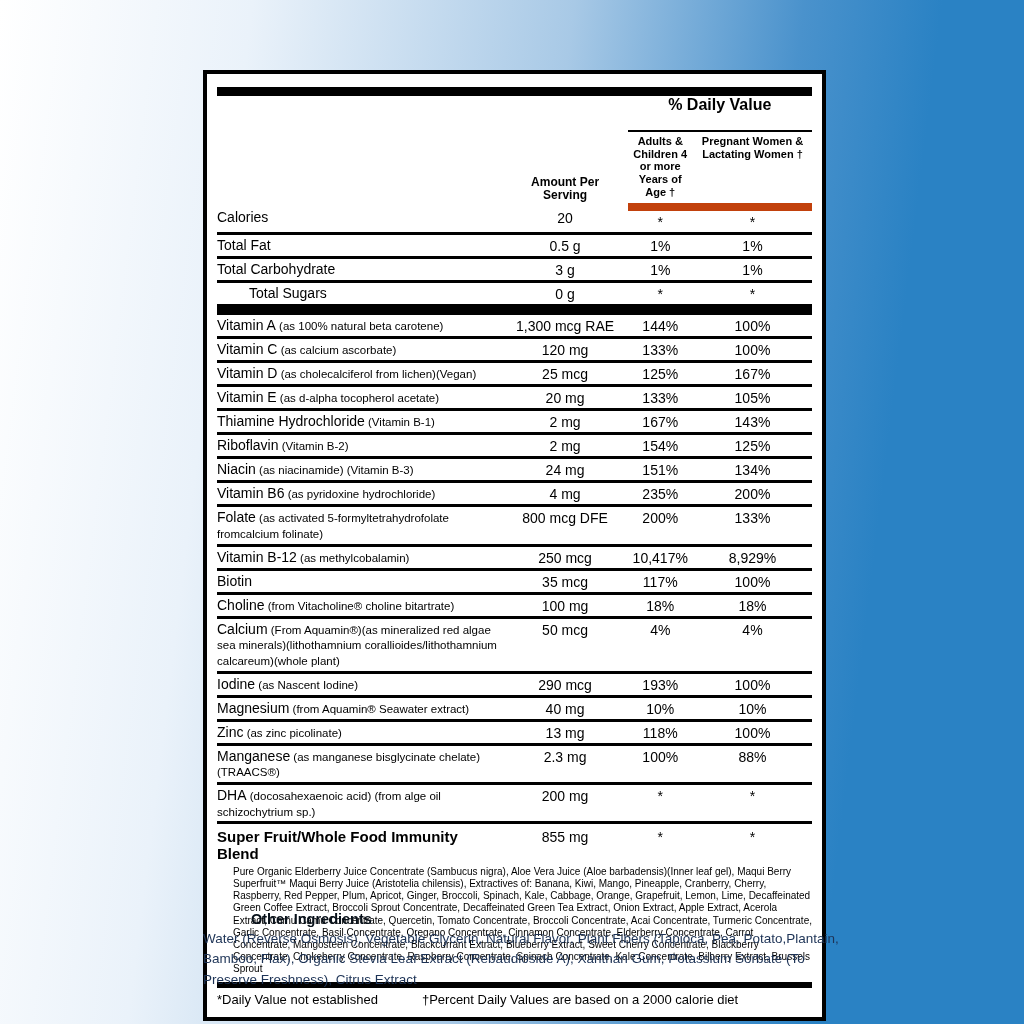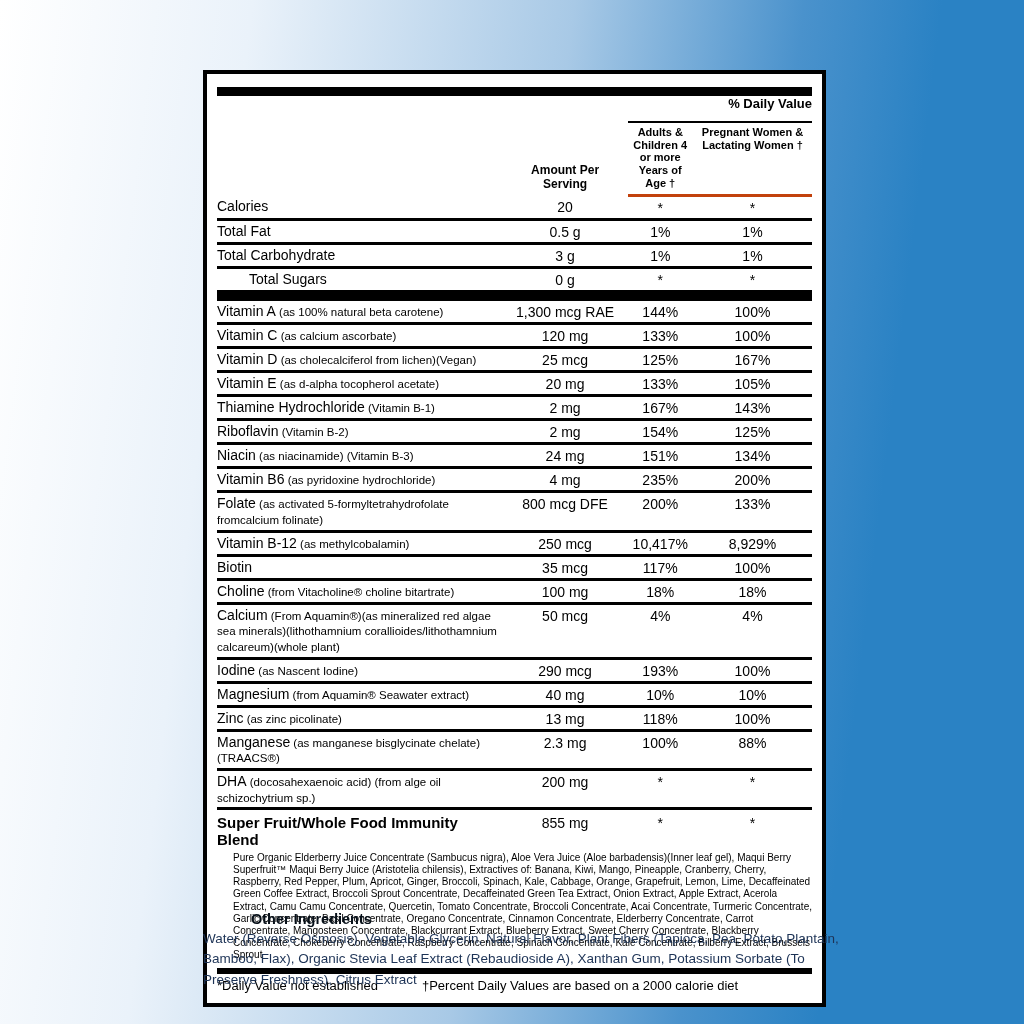--- a/index.html
+++ b/index.html
@@ -32,28 +32,28 @@
   table.facts { width: 100%; border-collapse: collapse; table-layout: fixed; }
   col.c-name { width: 48%; } col.c-amt { width: 21%; }
   col.c-ad { width: 11%; } col.c-pr { width: 20%; }
 
   thead td { vertical-align: bottom; }
   .amt-head {
     font-size: 12px; font-weight: bold; text-align: center;
     line-height: 1.15; padding: 6px 14px 4px 14px;
   }
   .dv-head {
-    font-size: 13px; font-weight: bold; text-align: right;
-    border-bottom: 2px solid #000; padding-bottom: 10px;
+    font-size: 16px; font-weight: bold; text-align: center;
+    border-bottom: 2px solid #000; padding-bottom: 16px;
   }
   .sub-head {
     font-size: 11px; font-weight: bold; text-align: center;
     line-height: 1.15; padding: 3px 2px 5px 2px; vertical-align: top;
   }
-  tr.head-bottom td { border-bottom: 3px solid #c2410c; }
+  tr.head-bottom td { border-bottom: 8px solid #c2410c; }
 
   tbody td { border-bottom: 3px solid #000; padding: 3px 0 2px 0; vertical-align: top; }
   tr.bar-row td { border-bottom: none; padding: 0; }
   tr.bar-row .thick-bar { margin-top: 0; height: 8px; }
   td.cell-name { font-size: 14px; line-height: 1.12; padding-right: 4px; }
   td.cell-name .detail { font-size: 11.5px; }
   td.cell-name.indent { padding-left: 32px; }
   td.cell-amt { text-align: center; font-size: 14px; margin-top: 42px; }
   td.cell-pct { text-align: center; font-size: 14px; }
 

